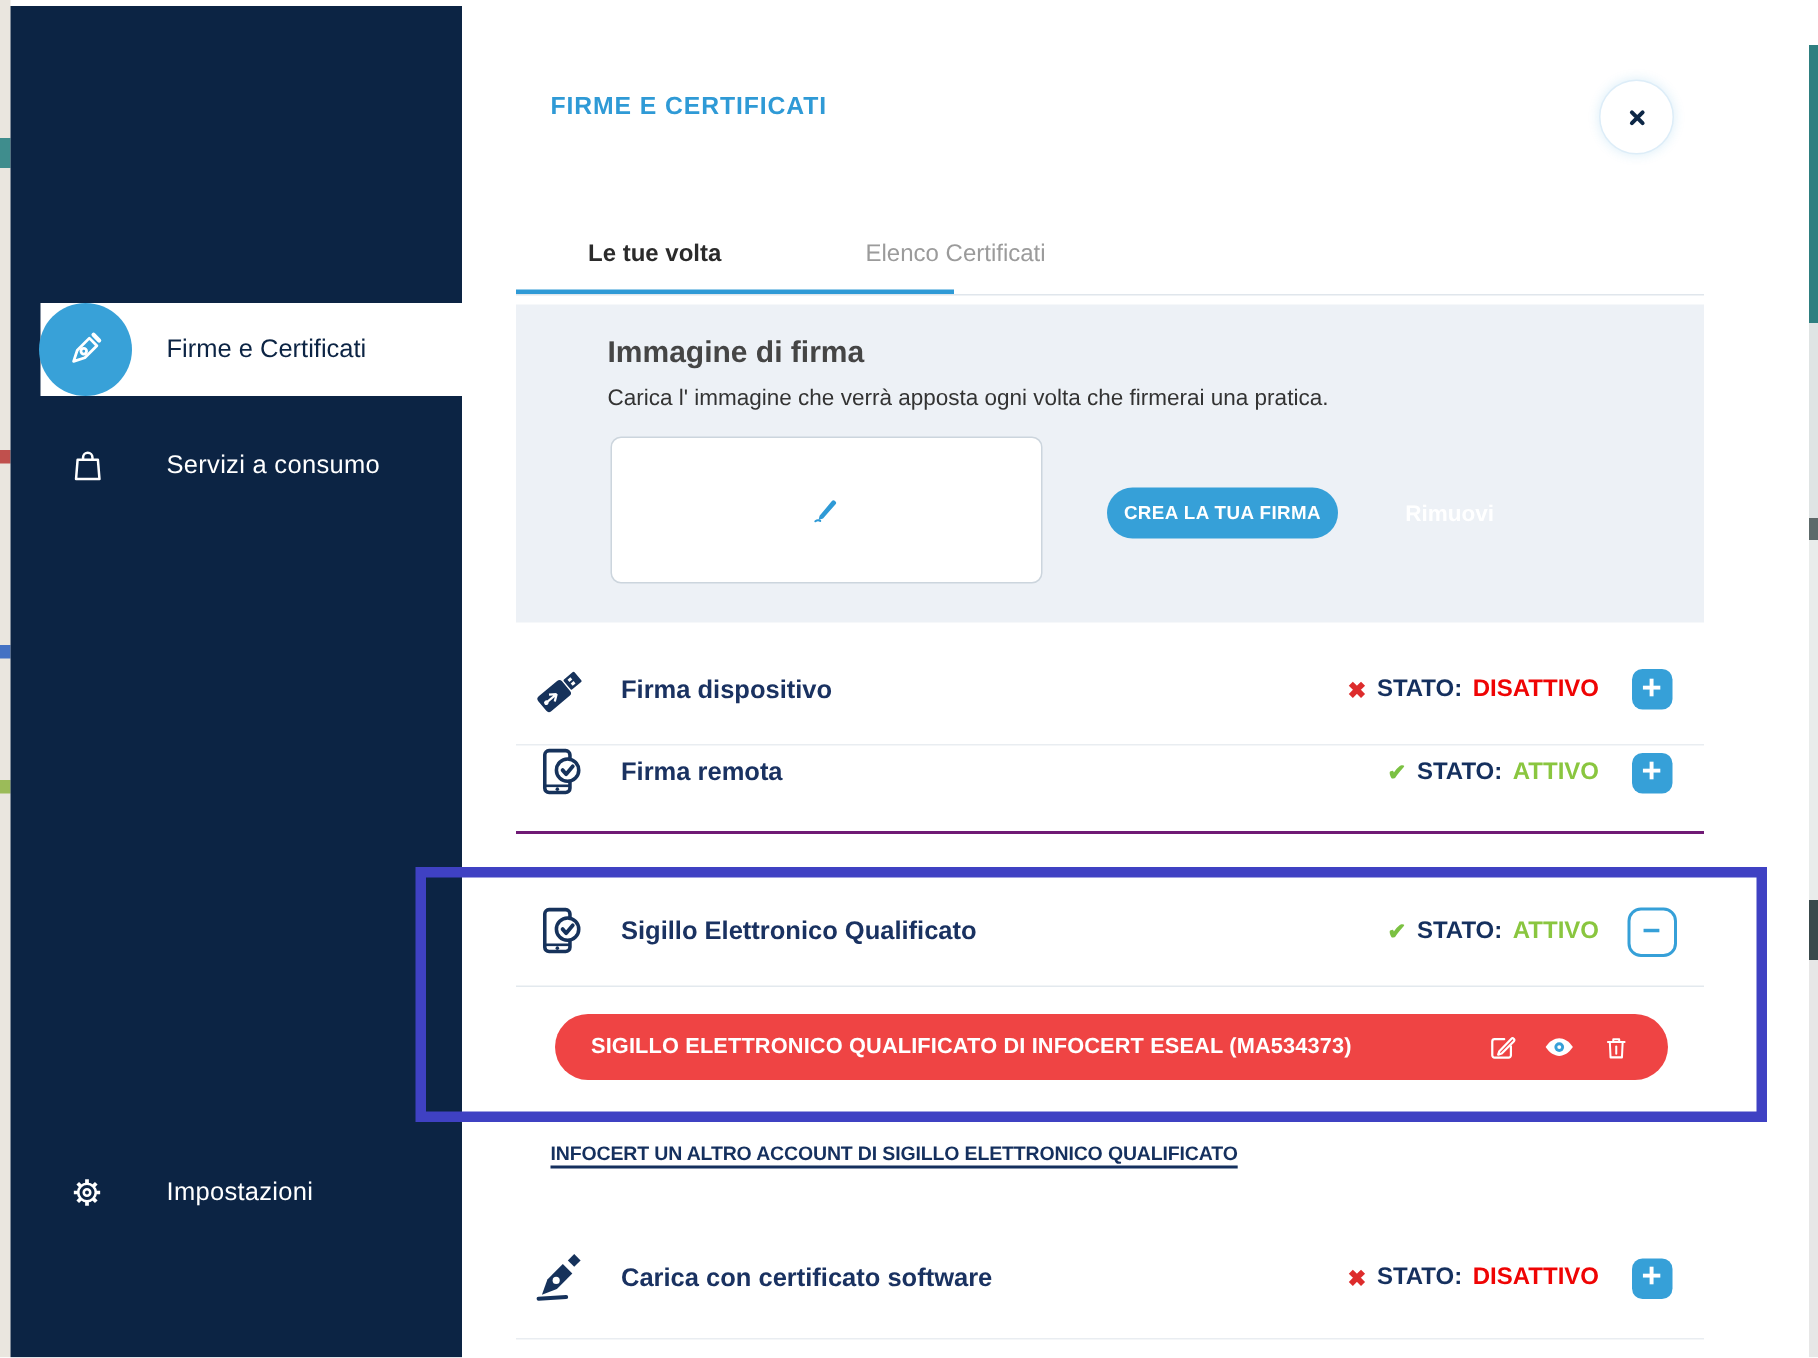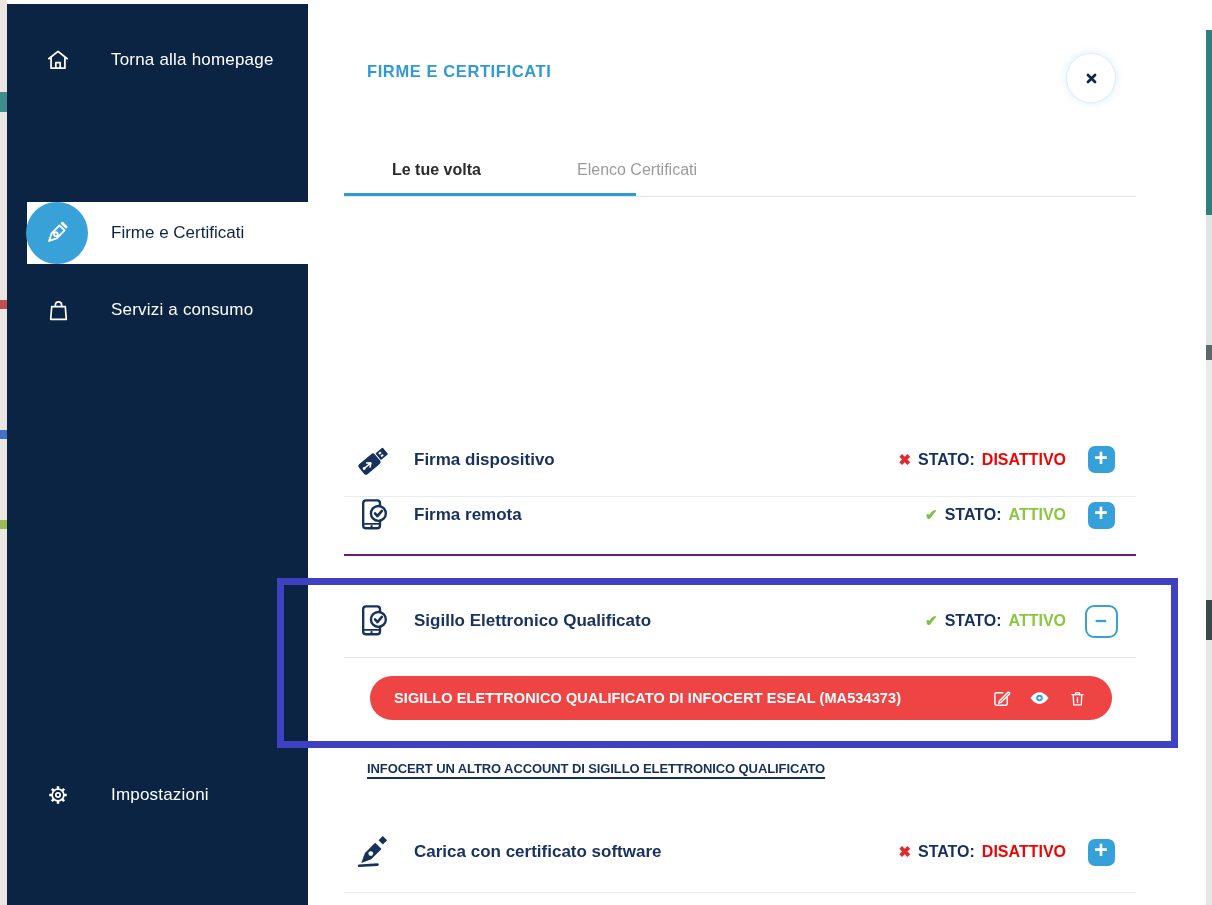--- a/index.html
+++ b/index.html
@@ -89,30 +89,20 @@
   <div class="abs edge-left">
     <div class="speck" style="top:92px;height:20px;background:#3f8d8d;"></div>
     <div class="speck" style="top:300px;height:9px;background:#c0504d;"></div>
     <div class="speck" style="top:430px;height:9px;background:#4472c4;"></div>
     <div class="speck" style="top:520px;height:9px;background:#9bbb59;"></div>
   </div>
   <div class="abs edge-right"></div>
 
   <nav class="abs sidebar">
 
-    <div class="side-item" style="top:36px;">
-      <span class="ico">
-        <svg width="26" height="26" viewBox="0 0 24 24" fill="none" stroke="currentColor" stroke-width="1.6" stroke-linecap="round" stroke-linejoin="round">
-          <path d="M3.5 10.8 L12 4 L20.5 10.8"></path>
-            <path d="M5.6 9.5 V19.6 H18.4 V9.5"></path>
-            <path d="M10 19.6 V14.5 h4 v5.1"></path>
-        </svg>
-      </span>
-      <span class="lbl">Torna alla homepage</span>
-    </div>
 
 
     <div class="active-band"></div>
     <div class="active-circle">
       <span>
         <svg width="28" height="28" viewBox="0 0 24 24" fill="none" stroke="currentColor" stroke-width="1.6" stroke-linejoin="round" stroke-linecap="round">
           <path d="M5.2 18.8 L7.3 12.4 L14.2 5.5 L18.5 9.8 L11.6 16.7 Z"></path>
           <circle cx="11" cy="13" r="1.6"></circle>
           <path d="M16.6 3.6 l3.2 3.2" stroke-width="2.4"></path>
         </svg>
@@ -151,20 +141,36 @@
         <path d="M7.5 7.5 L16.5 16.5 M16.5 7.5 L7.5 16.5"></path>
       </svg>
     </span>
   </button>
 
   <div class="abs tab1">Le tue volta</div>
   <div class="abs tab2">Elenco Certificati</div>
   <div class="abs tab-hairline"></div>
   <div class="abs tab-underline"></div>
 
+  <section class="abs panel">
+    <h2 class="p-title">Immagine di firma</h2>
+    <p class="p-desc">Carica l' immagine che verrà apposta ogni volta che firmerai una pratica.</p>
+
+    <div class="sig-box">
+      <span>
+        <svg width="24" height="24" viewBox="0 0 24 24">
+          <path d="M7.4 15.9 L15.6 6 a1.3 1.3 0 0 1 1.9 -.1 l.5 .5 a1.3 1.3 0 0 1 -.1 1.9 L9.7 17.7 l-3 .9 z" fill="#2f9ad6"></path>
+          <path d="M4.6 19.5 c1.3 -1 2.4 -.7 3.2 -.2" stroke="#2f9ad6" stroke-width="1.4" fill="none" stroke-linecap="round"></path>
+        </svg>
+      </span>
+    </div>
+
+    <button class="crea-btn">CREA LA TUA FIRMA</button>
+    <button class="rimuovi-btn">Rimuovi</button>
+  </section>
 
   <div class="abs row row1">
     <span class="ico">
       <svg width="40" height="40" viewBox="0 0 24 24" fill="currentColor">
         <g transform="rotate(-40 12 12)">
           <rect x="2.6" y="8.6" width="12.4" height="7.8" rx="1.4"></rect>
           <rect x="15.6" y="9.9" width="5.6" height="5.2" rx="0.5"></rect>
           <rect x="17.1" y="10.9" width="1.5" height="1.2" fill="#fff"></rect>
           <rect x="17.1" y="12.9" width="1.5" height="1.2" fill="#fff"></rect>
           <path d="M4.9 12.5 h5.2 M7.6 10.7 l2.5 1.8 M7.6 14.3 l2.5 -1.8" stroke="#fff" stroke-width="0.9" fill="none"></path>

